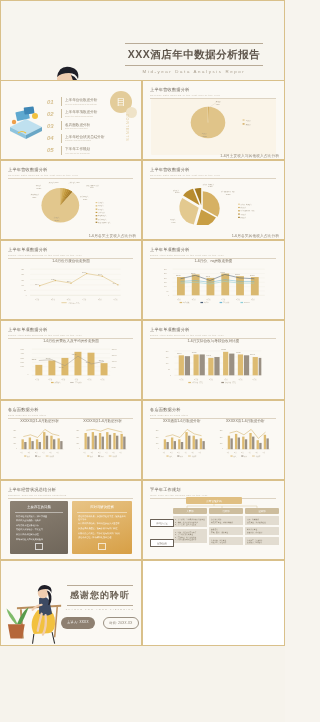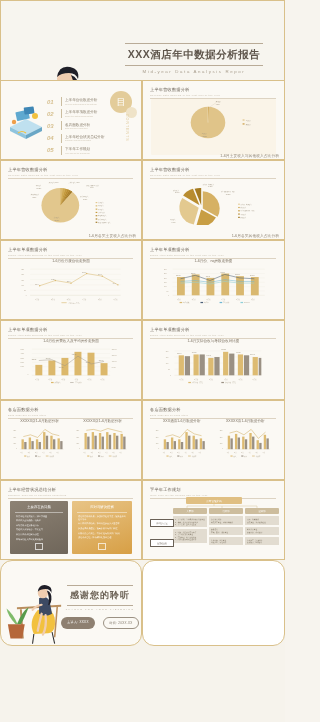--- a/index.html
+++ b/index.html
@@ -5,21 +5,21 @@
   html,body{margin:0;padding:0;}
   body{
     width:285px;height:722px;
     background:#f7f4ee;
     font-family:"Liberation Sans","DejaVu Sans",sans-serif;
     overflow:hidden;
   }
   .page{position:relative;width:285px;height:722px;background:#f6f3ec;}
   .grid{display:grid;grid-template-columns:142px 143px;grid-auto-rows:80px;}
   .slide{position:relative;background:#fbf9f4;border:0.5px solid #d9c08a;overflow:hidden;box-sizing:border-box;}
-  .slide.last{height:86px;border-radius:12px;}
+  .slide.last{height:86px;}
   .slide.blank{background:#ffffff;border-color:#d9c08a;}
 
   
   .cover{grid-column:1 / span 2;height:160px;background:#f7f5ef;position:relative;border:0.5px solid #d9c08a;box-sizing:border-box;}
   .cover-title-wrap{position:absolute;left:118px;top:42px;width:150px;text-align:center;}
   .rule{height:1px;background:#b9ab97;margin:0 6px;}
   .cover-title{font-size:10.5px;color:#5f564c;letter-spacing:0.5px;font-weight:bold;padding:4px 0 3px;}
   .cover-sub{font-size:4.4px;color:#a99e8e;letter-spacing:1.6px;padding-top:3px;}
   .cover-btns{position:absolute;left:118px;top:86px;width:152px;display:flex;justify-content:space-between;}
   .btn-fill{background:#8e8071;color:#fff;font-size:4px;border-radius:7px;padding:3px 0;width:68px;text-align:center;letter-spacing:0.3px;}

